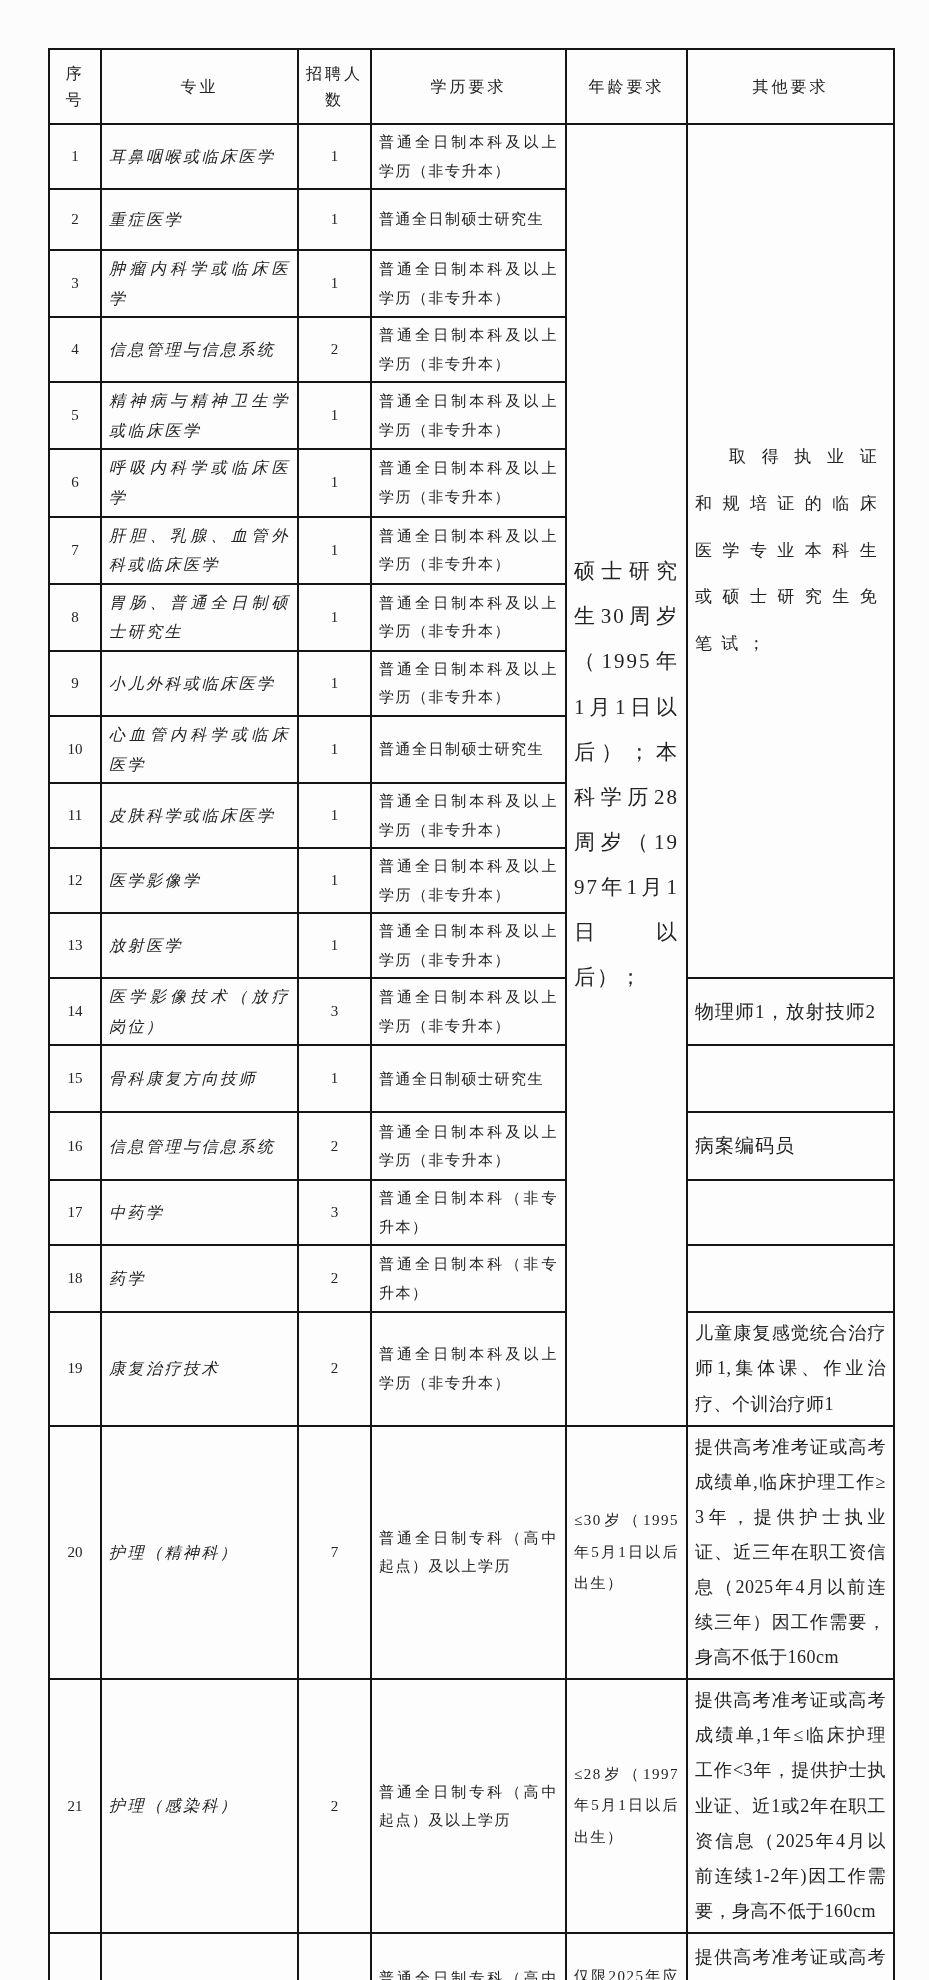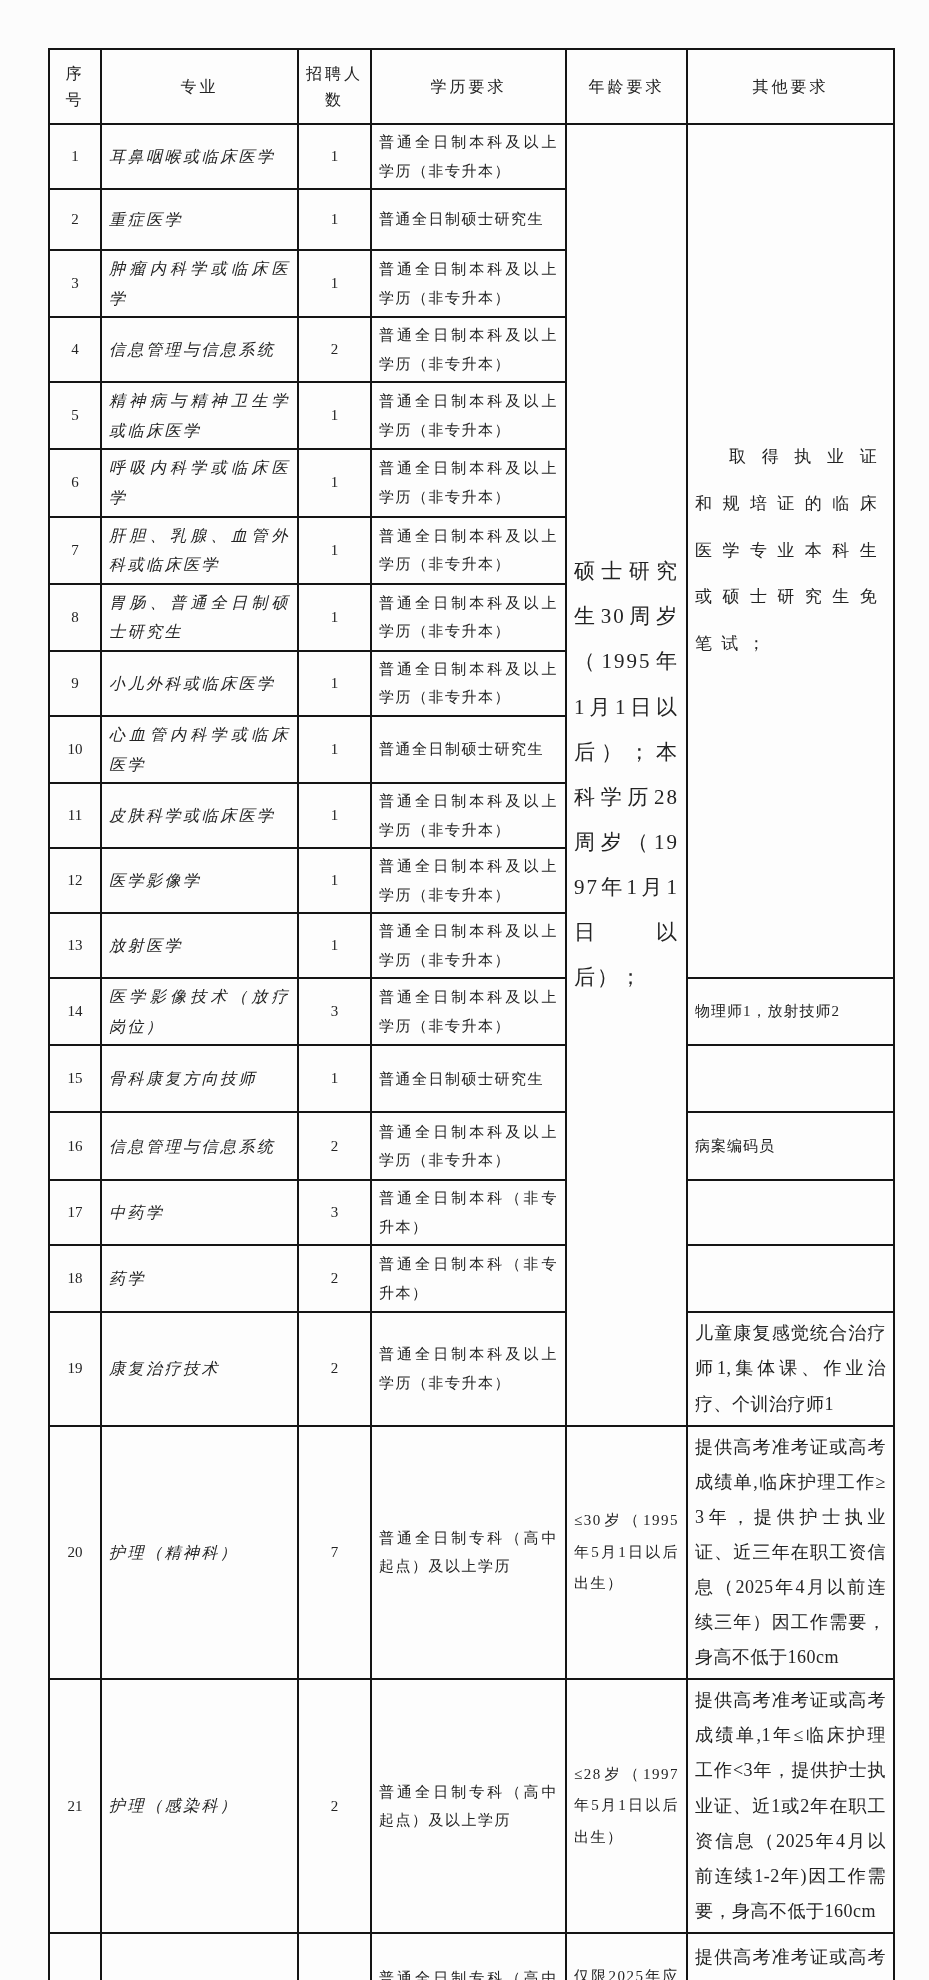--- a/index.html
+++ b/index.html
@@ -43,21 +43,21 @@
   .cell-age{
     font-size:15px;letter-spacing:1.5px;line-height:2.1;
     text-align:justify;padding:4px 9px;margin-top:8px;
   }
   .cell-other-merged{
     font-size:17px;letter-spacing:0.55em;line-height:2.75;
     text-indent:2em;text-align:justify;
     padding:10px 13px;vertical-align:middle;margin-top:8px;
   }
   .cell-other{
-    font-size:15px;letter-spacing:1px;line-height:1.9;text-align:left;padding:3px 8px;
+    font-size:19px;letter-spacing:1px;line-height:1.9;text-align:left;padding:3px 8px;
   }
   .cell-other-sm{
     font-size:18px;letter-spacing:0.5px;line-height:1.95;text-align:justify;padding:4px 8px;
   }
 </style>
 </head>
 <body>
 
 <div class="scan-page">
   <table class="recruit">

